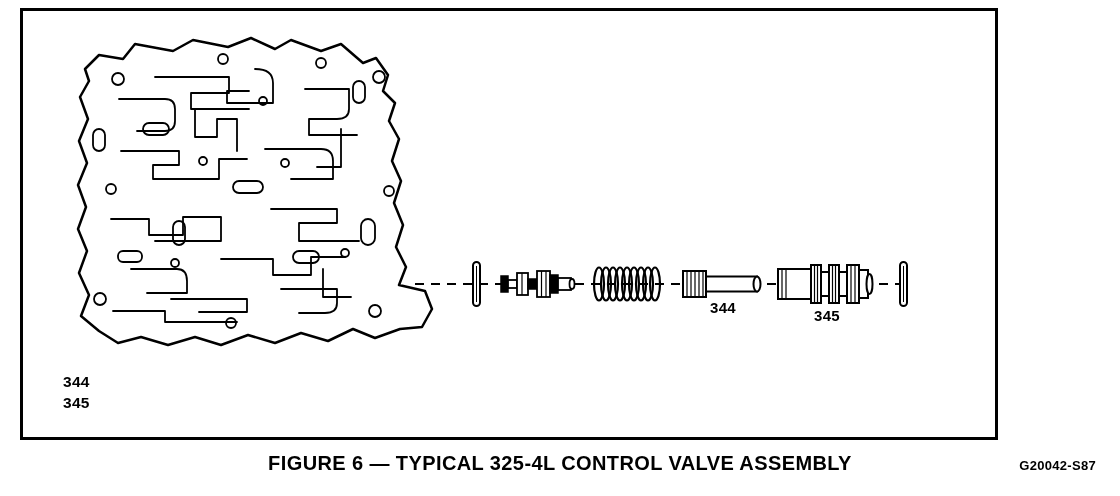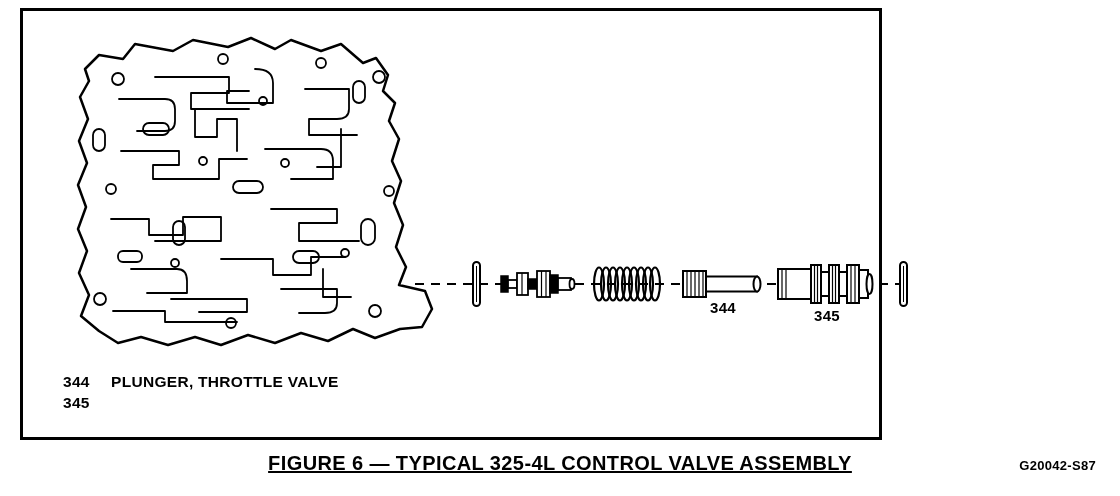--- a/index.html
+++ b/index.html
@@ -6,21 +6,21 @@
   html, body { background: #fff; }
   body {
     width: 1120px; height: 496px;
     position: relative;
     font-family: "Liberation Sans", sans-serif;
     color: #000;
     overflow: hidden;
   }
   .frame {
     position: absolute; left: 20px; top: 8px;
-    width: 862px; height: 432px;
+    width: 978px; height: 432px;
     border: 3px solid #000;
     background: #fff;
   }
   svg.diagram { position: absolute; left: 0; top: 0; width: 1076px; height: 426px; }
   .callout {
     position: absolute; width: 44px; text-align: center;
     font-weight: bold; font-size: 15px; letter-spacing: .3px;
   }
   .callout-344 { left: 678px; top: 288px; }
   .callout-345 { left: 782px; top: 296px; }
@@ -28,21 +28,20 @@
     position: absolute; left: 40px; top: 360px;
     font-weight: bold; font-size: 15.5px; line-height: 21px;
     letter-spacing: .3px;
   }
   .legend-row { display: flex; }
   .legend-num { width: 48px; flex: 0 0 48px; }
   .caption {
     position: absolute; left: 0; top: 452px; width: 1120px;
     text-align: center; font-weight: bold; font-size: 20px;
     letter-spacing: .4px;
-    text-decoration: underline;
   }
   .doc-code {
     position: absolute; right: 24px; top: 458px;
     font-weight: bold; font-size: 13px; letter-spacing: .3px;
   }
 </style>
 </head>
 <body>
 
 <div class="frame">
@@ -163,21 +162,20 @@
       <line x1="880.5" y1="255" x2="880.5" y2="291" stroke="#000" stroke-width="1"></line>
     </g>
   </svg>
 
   <div class="callout callout-344">344</div>
   <div class="callout callout-345">345</div>
 
   <div class="legend">
     <div class="legend-row">
       <span class="legend-num">344</span>
-      <span class="legend-name">PLUNGER, THROTTLE VALVE</span>
     </div>
     <div class="legend-row">
       <span class="legend-num">345</span>
     </div>
   </div>
 
 </div>
 
 <div class="caption">FIGURE 6 — TYPICAL 325-4L CONTROL VALVE ASSEMBLY</div>
 <div class="doc-code">G20042-S87</div>

